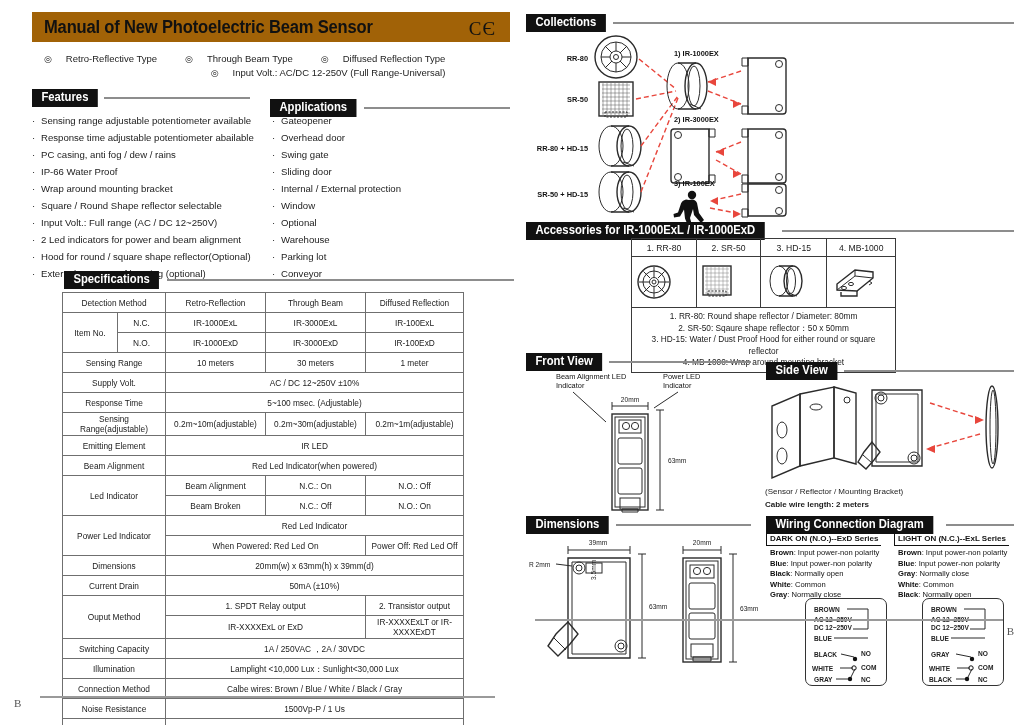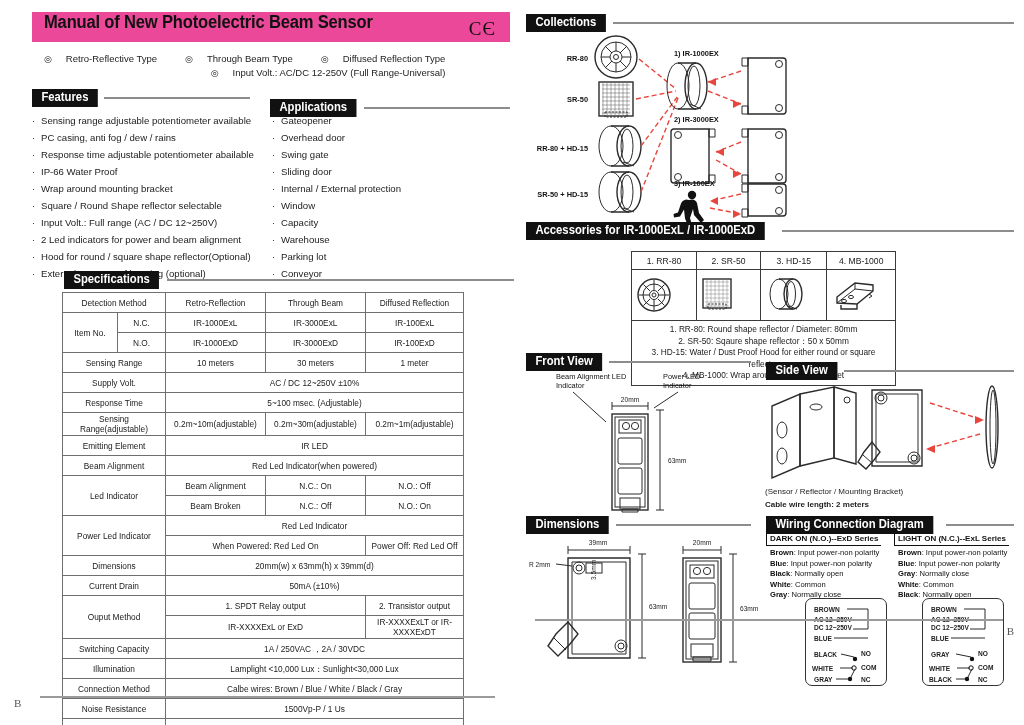--- a/index.html
+++ b/index.html
@@ -10,21 +10,21 @@
   }
   .page{position:absolute;inset:0;}
 
   
   .col-left{position:absolute;left:0;top:0;width:512px;height:725px;}
   .col-right{position:absolute;left:512px;top:0;width:512px;height:653px;}
 
   
   .titlebar{
     position:absolute;left:32px;top:12px;width:478px;height:30px;
-    background:#ec4899;display:flex;
+    background:#a16207;display:flex;align-items:center;
   }
   .titlebar .ttl{
     font-weight:bold;font-size:18px;letter-spacing:-0.2px;
     color:#111;margin-left:12px;transform:scaleX(0.92);transform-origin:left center;
     white-space:nowrap;
   }
   .ce{
     position:absolute;right:14px;top:6px;font-size:19px;color:#111;
     font-family:"Liberation Serif","DejaVu Serif",serif;letter-spacing:1px;
   }
@@ -131,38 +131,38 @@
       <div class="rule"></div>
     </div>
 
     <div class="sechead" style="left:270px;top:99px;width:240px;">
       <div class="lbl">Applications</div>
       <div class="rule"></div>
     </div>
 
     <div class="blist" id="features-list" style="left:32px;top:112px;">
         <div><span class="d">·</span><span>Sensing range adjustable potentiometer available</span></div>
+        <div><span class="d">·</span><span>Response time adjustable potentiometer abailable</span></div>
         <div><span class="d">·</span><span>PC casing, anti fog / dew / rains</span></div>
-        <div><span class="d">·</span><span>Response time adjustable potentiometer abailable</span></div>
         <div><span class="d">·</span><span>IP-66 Water Proof</span></div>
         <div><span class="d">·</span><span>Wrap around mounting bracket</span></div>
         <div><span class="d">·</span><span>Square / Round Shape reflector selectable</span></div>
         <div><span class="d">·</span><span>Input Volt.: Full range (AC / DC 12~250V)</span></div>
         <div><span class="d">·</span><span>2 Led indicators for power and beam alignment</span></div>
         <div><span class="d">·</span><span>Hood for round / square shape reflector(Optional)</span></div>
         <div><span class="d">·</span><span>External water proof housing (optional)</span></div>
       </div>
     <div class="blist" id="applications-list" style="left:272px;top:112px;">
         <div><span class="d">·</span><span>Gateopener</span></div>
         <div><span class="d">·</span><span>Overhead door</span></div>
         <div><span class="d">·</span><span>Swing gate</span></div>
         <div><span class="d">·</span><span>Sliding door</span></div>
         <div><span class="d">·</span><span>Internal / External protection</span></div>
         <div><span class="d">·</span><span>Window</span></div>
-        <div><span class="d">·</span><span>Capacity</span></div>
+        <div><span class="d">·</span><span>Optional</span></div>
         <div><span class="d">·</span><span>Warehouse</span></div>
         <div><span class="d">·</span><span>Parking lot</span></div>
         <div><span class="d">·</span><span>Conveyor</span></div>
       </div>
 
     <div class="sechead" style="left:16px;top:271px;width:450px;margin-left:48px;">
       <div class="lbl">Specifications</div>
       <div class="rule"></div>
     </div>
 
@@ -387,21 +387,21 @@
       <path class="dash" d="M184 174 L215 180"></path>
       <polygon points="184,167 192,163 192,171" fill="#e8463c"></polygon>
       <polygon points="215,180 207,176 207,184" fill="#e8463c"></polygon>
     </svg>
 
     <div class="sechead" style="left:14px;top:222px;width:488px;">
       <div class="lbl">Accessories for IR-1000ExL / IR-1000ExD</div>
       <div class="rule"></div>
     </div>
 
-    <table class="acc-table" style="left:119px;top:251px;">
+    <table class="acc-table" style="left:119px;top:238px;">
       <tbody>
           <tr>
         <td class="head" style="width:66px">1. RR-80</td>
         <td class="head" style="width:66px">2. SR-50</td>
         <td class="head" style="width:66px">3. HD-15</td>
         <td class="head" style="width:67px">4. MB-1000</td>
       </tr>
       <tr>
         <td class="pic">
           <svg width="40" height="40" viewBox="0 0 40 40">

